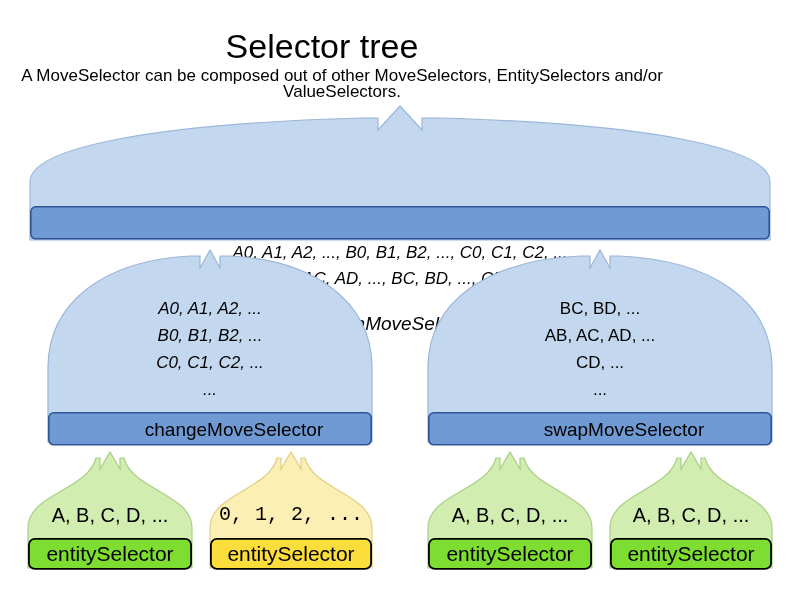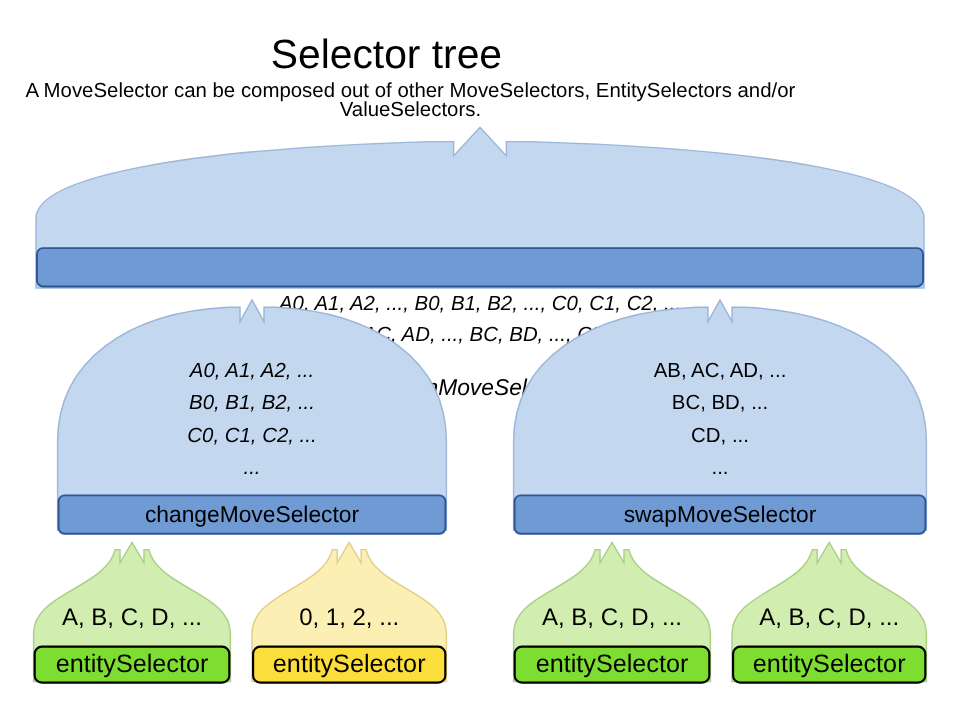--- a/index.html
+++ b/index.html
@@ -77,21 +77,21 @@
     text-align: center;
     white-space: nowrap;
   }
 
   
   .union-lines { top: 140px; font-size: 17px; line-height: 26px; }
   .union-label { top: 212px; font-size: 19px; line-height: 24px; }
 
   
   .mid-lines { top: 295px; font-size: 17px; line-height: 27px; }
-  .mid-label { top: 422px; font-size: 19px; line-height: 24px; }
+  .mid-label { top: 422px; font-size: 19px; line-height: 24px; padding-left: 24px; }
 
   
   .leaf-lines { top: 505px; font-size: 20px; line-height: 20px; }
   .leaf-label { top: 542px; font-size: 21px; line-height: 24px; }
 </style>
 </head>
 <body>
 
 <div id="diagram-root">
 
@@ -159,22 +159,22 @@
                L 162 8
                L 162 20
                L 172 2
                L 182 20
                L 182 8
                L 192 8
                C 282 12, 344 52, 344 120
                L 344 194 Z" fill="#c3d7ef" stroke="#9ab6d9" stroke-width="1.2"></path>
     </svg>
     <div class="node-lines mid-lines" style="top:47px;">
+      <span class="line">BC, BD, ...</span>
       <span class="line">AB, AC, AD, ...</span>
-      <span class="line">BC, BD, ...</span>
       <span class="line">CD, ...</span>
       <span class="line">...</span>
     </div>
     <svg width="344" height="40" viewBox="0 0 344 40" style="top:164px;">
       <rect x="0.8" y="0.8" width="342.4" height="32" rx="5" ry="5" fill="#6f9ad3" stroke="#2f5597" stroke-width="1.6"></rect>
     </svg>
     <div class="node-label mid-label" style="top:170px;">swapMoveSelector</div>
   </div>
 
   <div class="node" style="left:28px; top:450px; width:164px; height:120px;">
@@ -209,21 +209,21 @@
                L 67 8
                L 71 8
                L 71 19
                L 81 2
                L 91 19
                L 91 8
                L 95 8
                C 103 40, 162 44, 162 78
                L 162 118 Z" fill="#fcefb4" stroke="#e0cf84" stroke-width="1.2"></path>
     </svg>
-    <div class="node-lines leaf-lines" style="top:55px;">
+    <div class="node-lines leaf-lines" style="top:55px;font-family:Liberation Mono, monospace;">
       <span class="line">0, 1, 2, ...</span>
     </div>
     <svg width="162" height="40" viewBox="0 0 162 40" style="top:88px;">
       <rect x="0.9" y="0.9" width="160.2" height="30" rx="6" ry="6" fill="#fbdd3c" stroke="#000000" stroke-width="1.8"></rect>
     </svg>
     <div class="node-label leaf-label" style="top:92px;">entitySelector</div>
   </div>
 
   <div class="node" style="left:428px; top:450px; width:164px; height:120px;">
     <svg width="164" height="120" viewBox="0 0 164 120">

